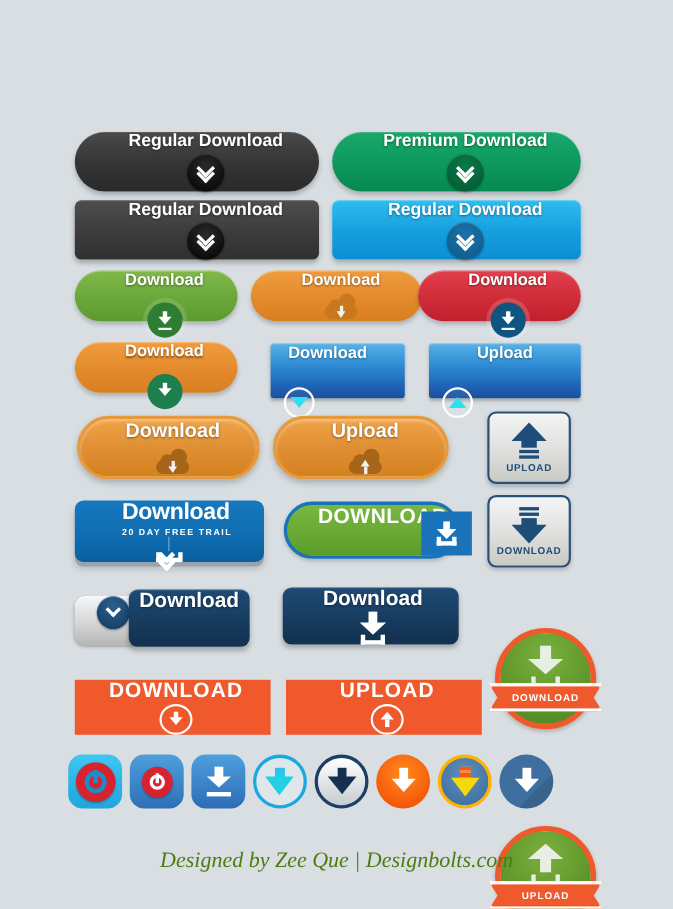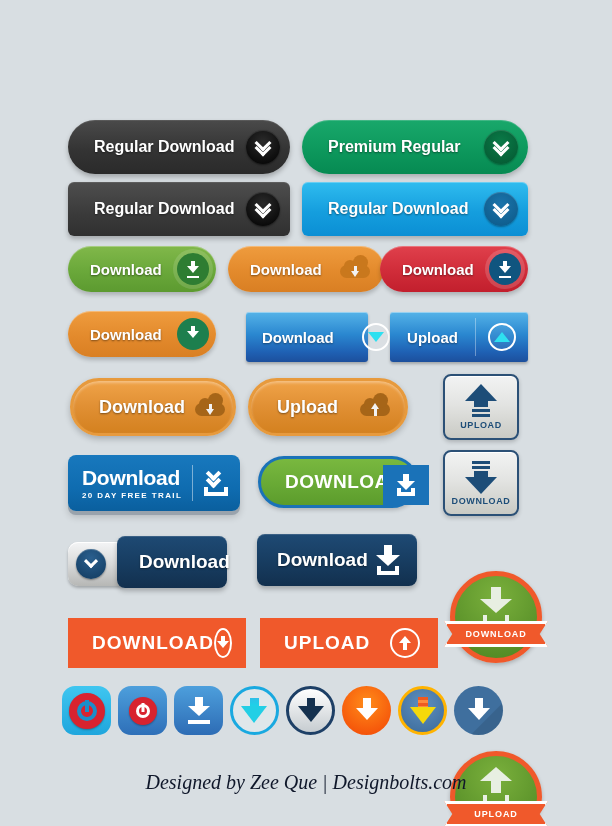--- a/index.html
+++ b/index.html
@@ -31,25 +31,25 @@
   }
 
   
   .footer {
     position: absolute;
     bottom: 32px; left: 0; width: 612px;
     text-align: center;
     font-family: "Liberation Serif", serif;
     font-style: italic;
     font-size: 20px;
-    color: #0f172a;
-  }
-
-  
-  .abs { position: absolute; }
+    color: #4d7c0f;
+  }
+
+  
+  .abs { position: absolute; flex-direction: column; }
 
   .btn {
     display: flex;
     align-items: center;
     justify-content: space-between;
     color: #fff;
     font-weight: bold;
     white-space: nowrap;
     user-select: none;
     cursor: pointer;
@@ -367,21 +367,21 @@
 
 
   <div class="abs btn pill-lg dark-grad" style="left:68px;top:120px;width:222px;">
     <span class="lbl">Regular Download</span>
     <span class="circ circ-34 circ-black">
         <span class="dchev"></span>
       </span>
   </div>
 
   <div class="abs btn pill-lg green-grad" style="left:302px;top:120px;width:226px;">
-    <span class="lbl">Premium Regular</span>
+    <span class="lbl">Premium Download</span>
     <span class="circ circ-34 circ-dgreen">
         <span class="dchev"></span>
       </span>
   </div>
 
   <div class="abs btn rect-lg dark-flat" style="left:68px;top:182px;width:222px;">
     <span class="lbl">Regular Download</span>
     <span class="circ circ-34 circ-black">
         <span class="dchev"></span>
       </span>

